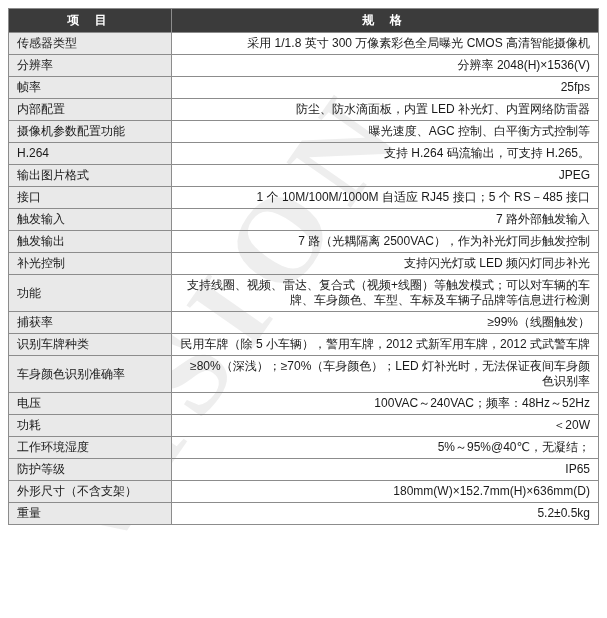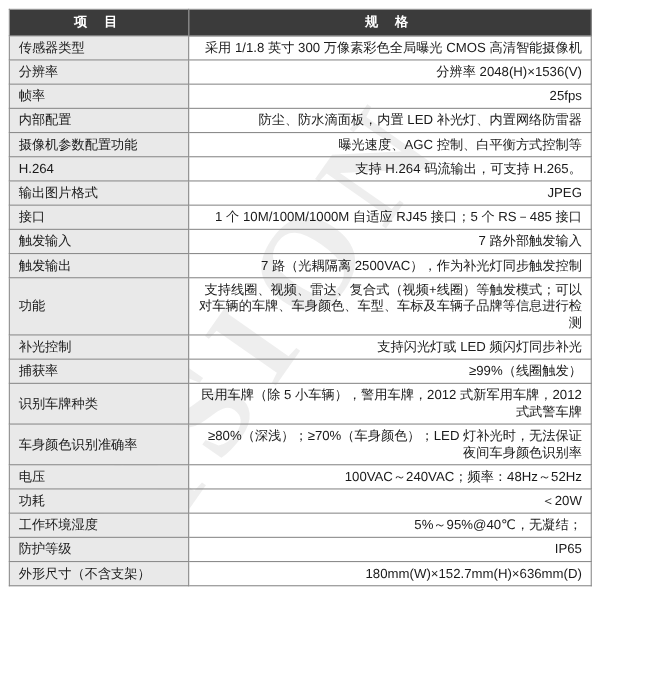--- a/index.html
+++ b/index.html
@@ -36,21 +36,21 @@
     white-space: nowrap;
     pointer-events: none;
     z-index: 1;
     font-family: "Liberation Serif", "DejaVu Serif", serif;
   }
 
   table.spec-table {
     position: relative;
     z-index: 2;
     border-collapse: collapse;
-    width: 530px;
+    width: 591px;
     table-layout: fixed;
     background: transparent;
   }
 
   .spec-table th,
   .spec-table td {
     border: 1px solid #8c8c8c;
     padding: 3px 8px;
     line-height: 15px;
     vertical-align: middle;
@@ -129,26 +129,26 @@
         </tr>
         <tr>
           <td class="col-item">触发输入</td>
           <td class="col-spec">7 路外部触发输入</td>
         </tr>
         <tr>
           <td class="col-item">触发输出</td>
           <td class="col-spec">7 路（光耦隔离 2500VAC），作为补光灯同步触发控制</td>
         </tr>
         <tr>
+          <td class="col-item">补光控制</td>
+          <td class="col-spec">支持闪光灯或 LED 频闪灯同步补光</td>
+        </tr>
+        <tr>
           <td class="col-item">功能</td>
           <td class="col-spec">支持线圈、视频、雷达、复合式（视频+线圈）等触发模式；可以对车辆的车牌、车身颜色、车型、车标及车辆子品牌等信息进行检测</td>
-        </tr>
-        <tr>
-          <td class="col-item">补光控制</td>
-          <td class="col-spec">支持闪光灯或 LED 频闪灯同步补光</td>
         </tr>
         <tr>
           <td class="col-item">捕获率</td>
           <td class="col-spec">≥99%（线圈触发）</td>
         </tr>
         <tr>
           <td class="col-item">识别车牌种类</td>
           <td class="col-spec">民用车牌（除 5 小车辆），警用车牌，2012 式新军用车牌，2012 式武警车牌</td>
         </tr>
         <tr>
@@ -168,16 +168,20 @@
           <td class="col-spec">5%～95%@40℃，无凝结；</td>
         </tr>
         <tr>
           <td class="col-item">防护等级</td>
           <td class="col-spec">IP65</td>
         </tr>
         <tr>
           <td class="col-item">外形尺寸（不含支架）</td>
           <td class="col-spec">180mm(W)×152.7mm(H)×636mm(D)</td>
         </tr>
+        <tr>
+          <td class="col-item">重量</td>
+          <td class="col-spec">5.2±0.5kg</td>
+        </tr>
       </tbody>
   </table>
 
 </div>
 
 </body></html>

